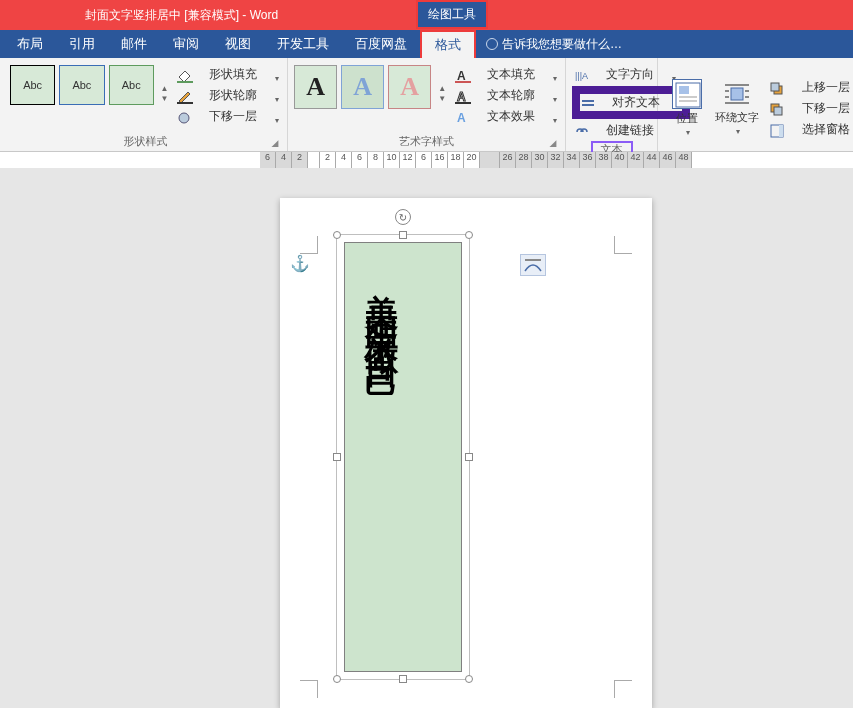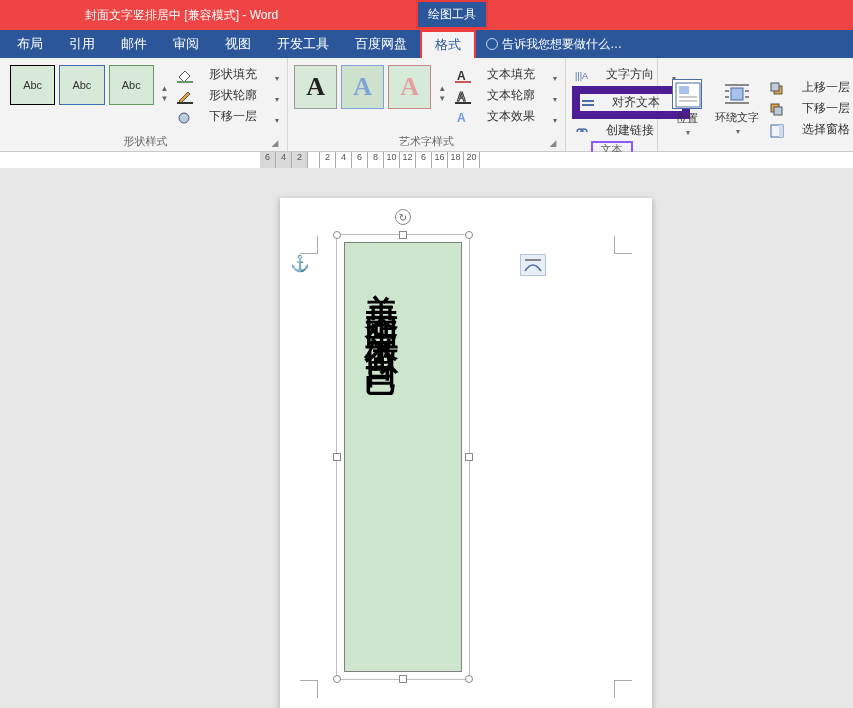--- a/index.html
+++ b/index.html
@@ -318,20 +318,35 @@
     <div class="ruler-seg">4</div>
     <div class="ruler-seg">6</div>
     <div class="ruler-seg">8</div>
     <div class="ruler-seg">10</div>
     <div class="ruler-seg">12</div>
     <div class="ruler-seg">6</div>
     <div class="ruler-seg">16</div>
     <div class="ruler-seg">18</div>
     <div class="ruler-seg">20</div>
   </div>
+  <div class="dark" style="display:flex;">
+    <div class="ruler-seg" style="width:20px"></div>
+    <div class="ruler-seg">26</div>
+    <div class="ruler-seg">28</div>
+    <div class="ruler-seg">30</div>
+    <div class="ruler-seg">32</div>
+    <div class="ruler-seg">34</div>
+    <div class="ruler-seg">36</div>
+    <div class="ruler-seg">38</div>
+    <div class="ruler-seg">40</div>
+    <div class="ruler-seg">42</div>
+    <div class="ruler-seg">44</div>
+    <div class="ruler-seg">46</div>
+    <div class="ruler-seg">48</div>
+  </div>
 </div>
 
 <div class="canvas-area">
   <div class="page">
     <div class="corner tl"></div>
     <div class="corner tr"></div>
     <div class="corner bl"></div>
     <div class="corner br"></div>
 
     <div class="anchor">⚓</div>

